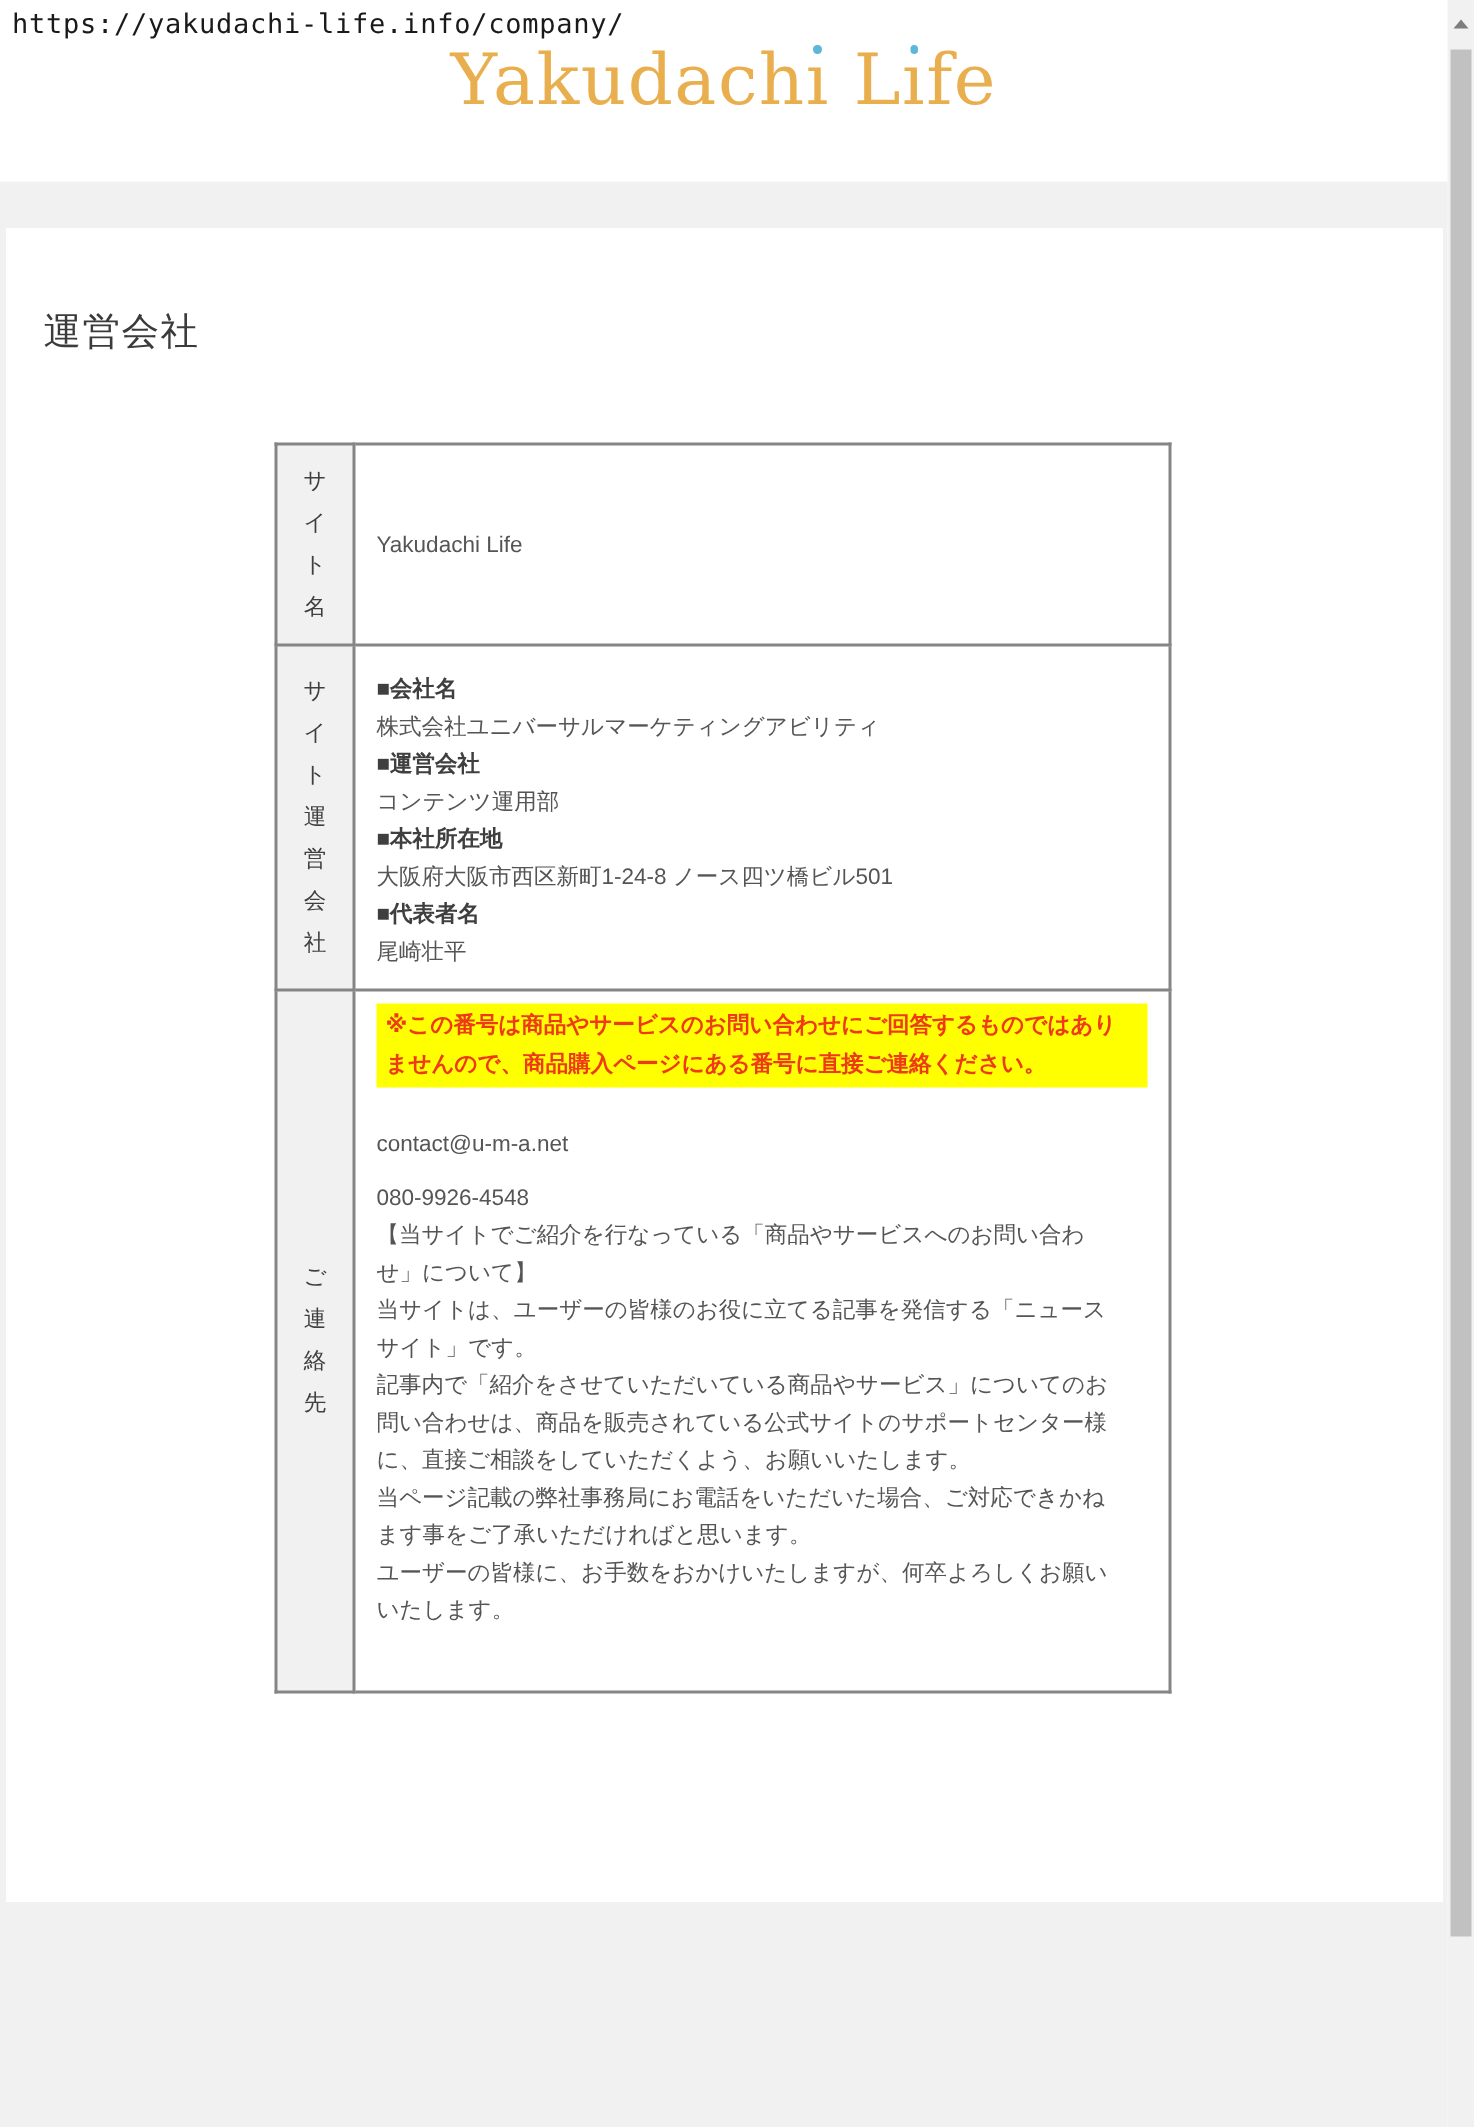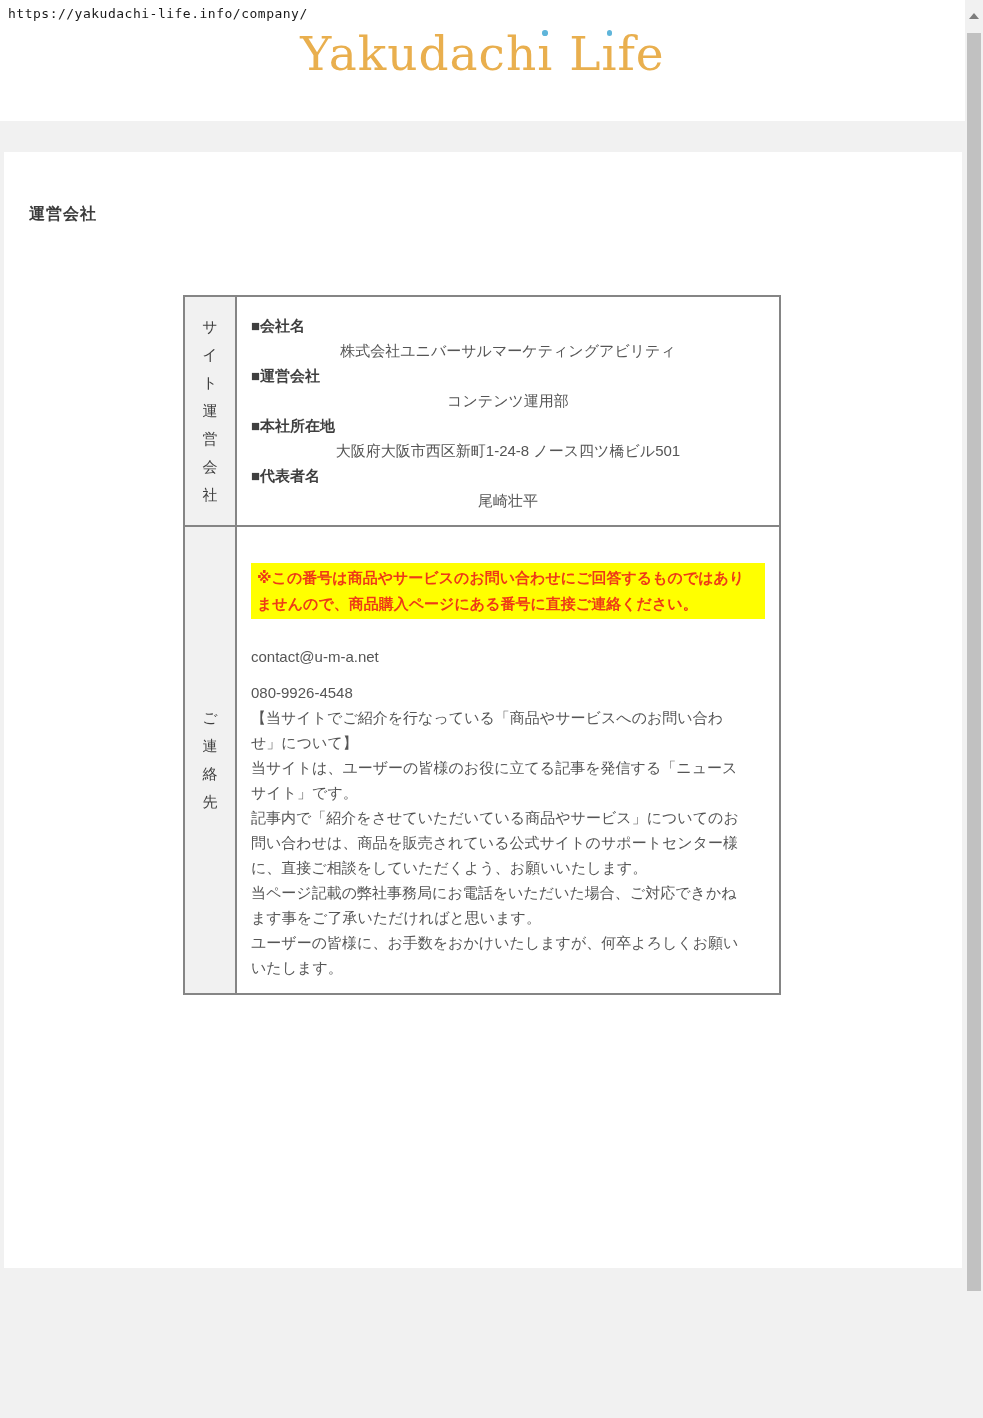--- a/index.html
+++ b/index.html
@@ -13,21 +13,21 @@
     background: #ffffff;
     overflow: hidden;
   }
 
   
   .url-text {
     position: absolute;
     left: 8px;
     top: 6px;
     font-family: "DejaVu Sans Mono", monospace;
-    font-size: 13px;
+    font-size: 18px;
     color: #1a1a1a;
     letter-spacing: 0.5px;
   }
 
   
   .logo-wrap {
     position: absolute;
     top: 26px;
     left: 0;
     width: 965px;
@@ -72,22 +72,22 @@
     left: 4px;
     width: 958px;
     height: 1116px;
     background: #ffffff;
   }
 
   .page-title {
     position: absolute;
     left: 25px;
     top: 52px;
-    font-size: 16px;
-    font-weight: bold;
+    font-size: 25px;
+    font-weight: normal;
     color: #3b3b3b;
     letter-spacing: 1px;
   }
 
   
   table.company {
     position: absolute;
     left: 179px;
     top: 143px;
     width: 598px;
@@ -113,31 +113,30 @@
   table.company td {
     color: #555555;
     padding: 12px 14px;
     line-height: 25px;
   }
   tr.row-sitename td { height: 124px; vertical-align: middle; }
   tr.row-company  td { height: 204px; padding-top: 16px; }
   tr.row-contact  td { height: 468px; padding-top: 8px; }
 
   .field-label { font-weight: bold; color: #3f3f3f; }
-  .field-value { color: #555555; text-align: center; }
+  .field-value { color: #555555; }
 
   .warning-box {
     background: #ffff00;
     color: #ee3a17;
     font-weight: bold;
     line-height: 26px;
     padding: 2px 6px;
     white-space: pre-line;
     margin-bottom: 25px;
-    margin-top: 28px;
   }
   .contact-line { margin-top: 11px; color: #555555; }
   .contact-note { color: #555555; white-space: pre-line; }
 
   
   .scrollbar {
     position: absolute;
     top: 0;
     right: 0;
     width: 18px;
@@ -174,20 +173,24 @@
   </div>
 
   <div class="gray-bg"></div>
 
   <div class="card">
 
     <h1 class="page-title">運営会社</h1>
 
     <table class="company">
       <tbody>
+          <tr class="row-sitename">
+        <th>サイト名</th>
+        <td>Yakudachi Life</td>
+      </tr>
 
       <tr class="row-company">
         <th>サイト運営会社</th>
         <td>
           <div class="field-label">■会社名</div>
           <div class="field-value">株式会社ユニバーサルマーケティングアビリティ</div>
           <div class="field-label">■運営会社</div>
           <div class="field-value">コンテンツ運用部</div>
           <div class="field-label">■本社所在地</div>
           <div class="field-value">大阪府大阪市西区新町1-24-8 ノース四ツ橋ビル501</div>

